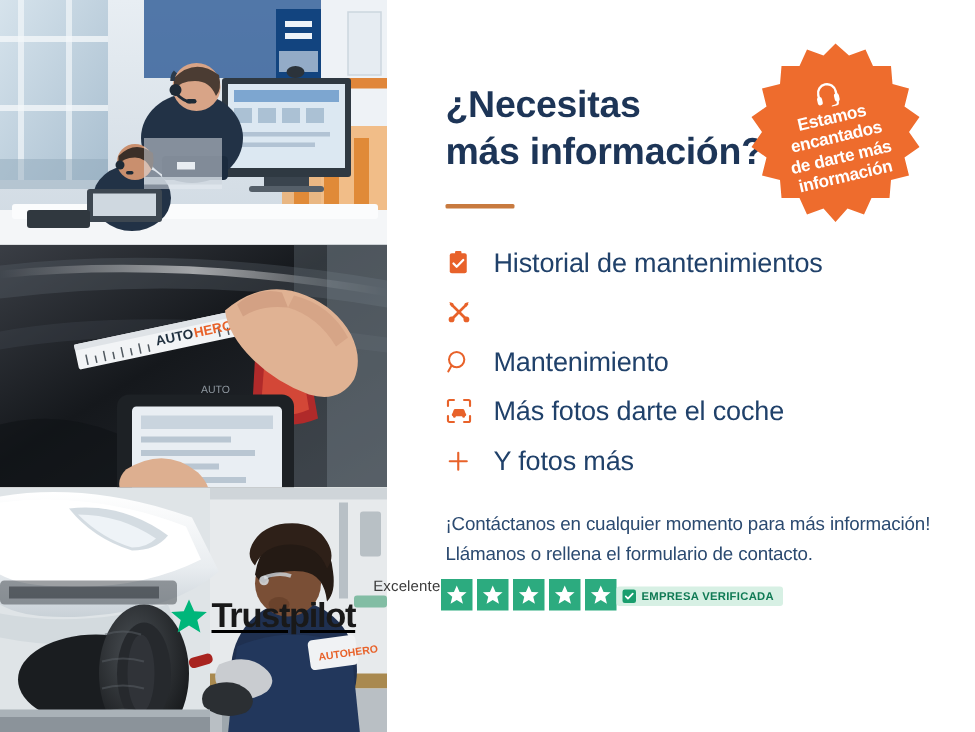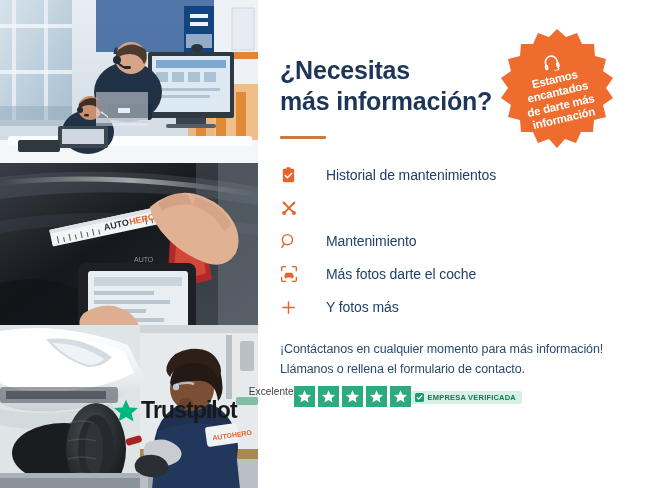--- a/index.html
+++ b/index.html
@@ -29,21 +29,21 @@
   .photo-1 { height: 163px; }
   .photo-2 { height: 162px; }
   .photo-3 { height: 163px; }
   .ph-svg { display:block; width: 258px; height: 100%; }
 
   
   .content {
     position: relative;
     flex: 1 1 auto;
     height: 488px;
-    padding: 55px 0 0 22px;
+    padding: 55px 0 0 39px;
   }
 
   .heading {
     color: #1d3557;
     font-size: 25px;
     font-weight: bold;
     line-height: 1.25;
     letter-spacing: -0.2px;
     max-width: 250px;
   }
@@ -68,23 +68,23 @@
   .feat-icon {
     width: 28px;
     flex: 0 0 28px;
     display: flex;
     align-items: center;
     justify-content: flex-start;
     color: #e8622a;
   }
   .feat-label {
     color: #20416a;
-    font-size: 14px;
+    font-size: 18px;
     letter-spacing: -0.1px;
-    margin-left: 18px;
+    margin-left: 4px;
     white-space: nowrap;
   }
 
   
   .para {
     margin-top: 15px;
     color: #2b4a70;
     font-size: 12.5px;
     line-height: 1.62;
     letter-spacing: -0.1px;
@@ -96,20 +96,21 @@
     position: absolute;
     left: 113px;
     top: 386px;
     display: flex;
     align-items: flex-start;
   }
   .tp-logo {
     display: flex;
     align-items: center;
     margin-top: 11px;
+    text-decoration: underline;
   }
   .tp-star-logo { width: 26px; height: 26px; display:block; }
   .tp-wordmark {
     color: #191919;
     font-size: 23px;
     font-weight: bold;
     letter-spacing: -0.9px;
     margin-left: 2px;
   }
   .tp-right {

